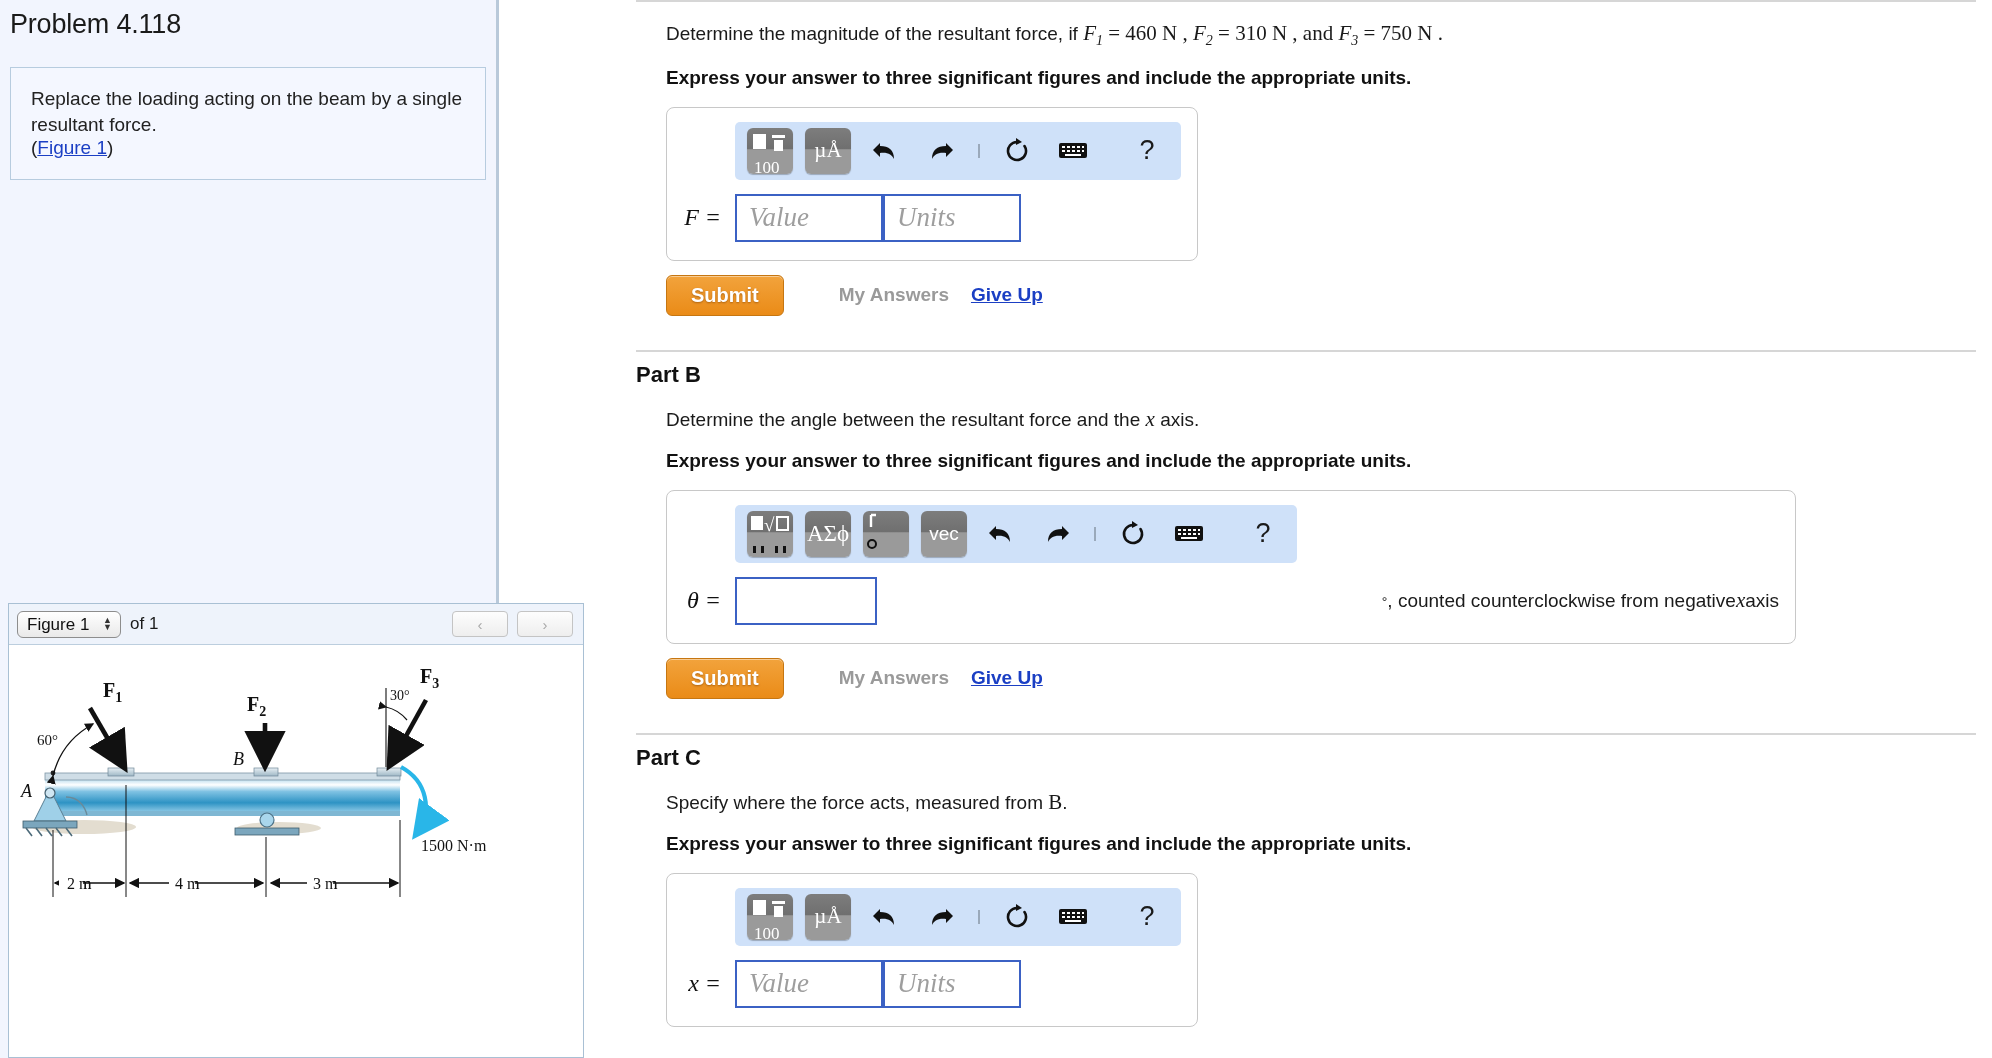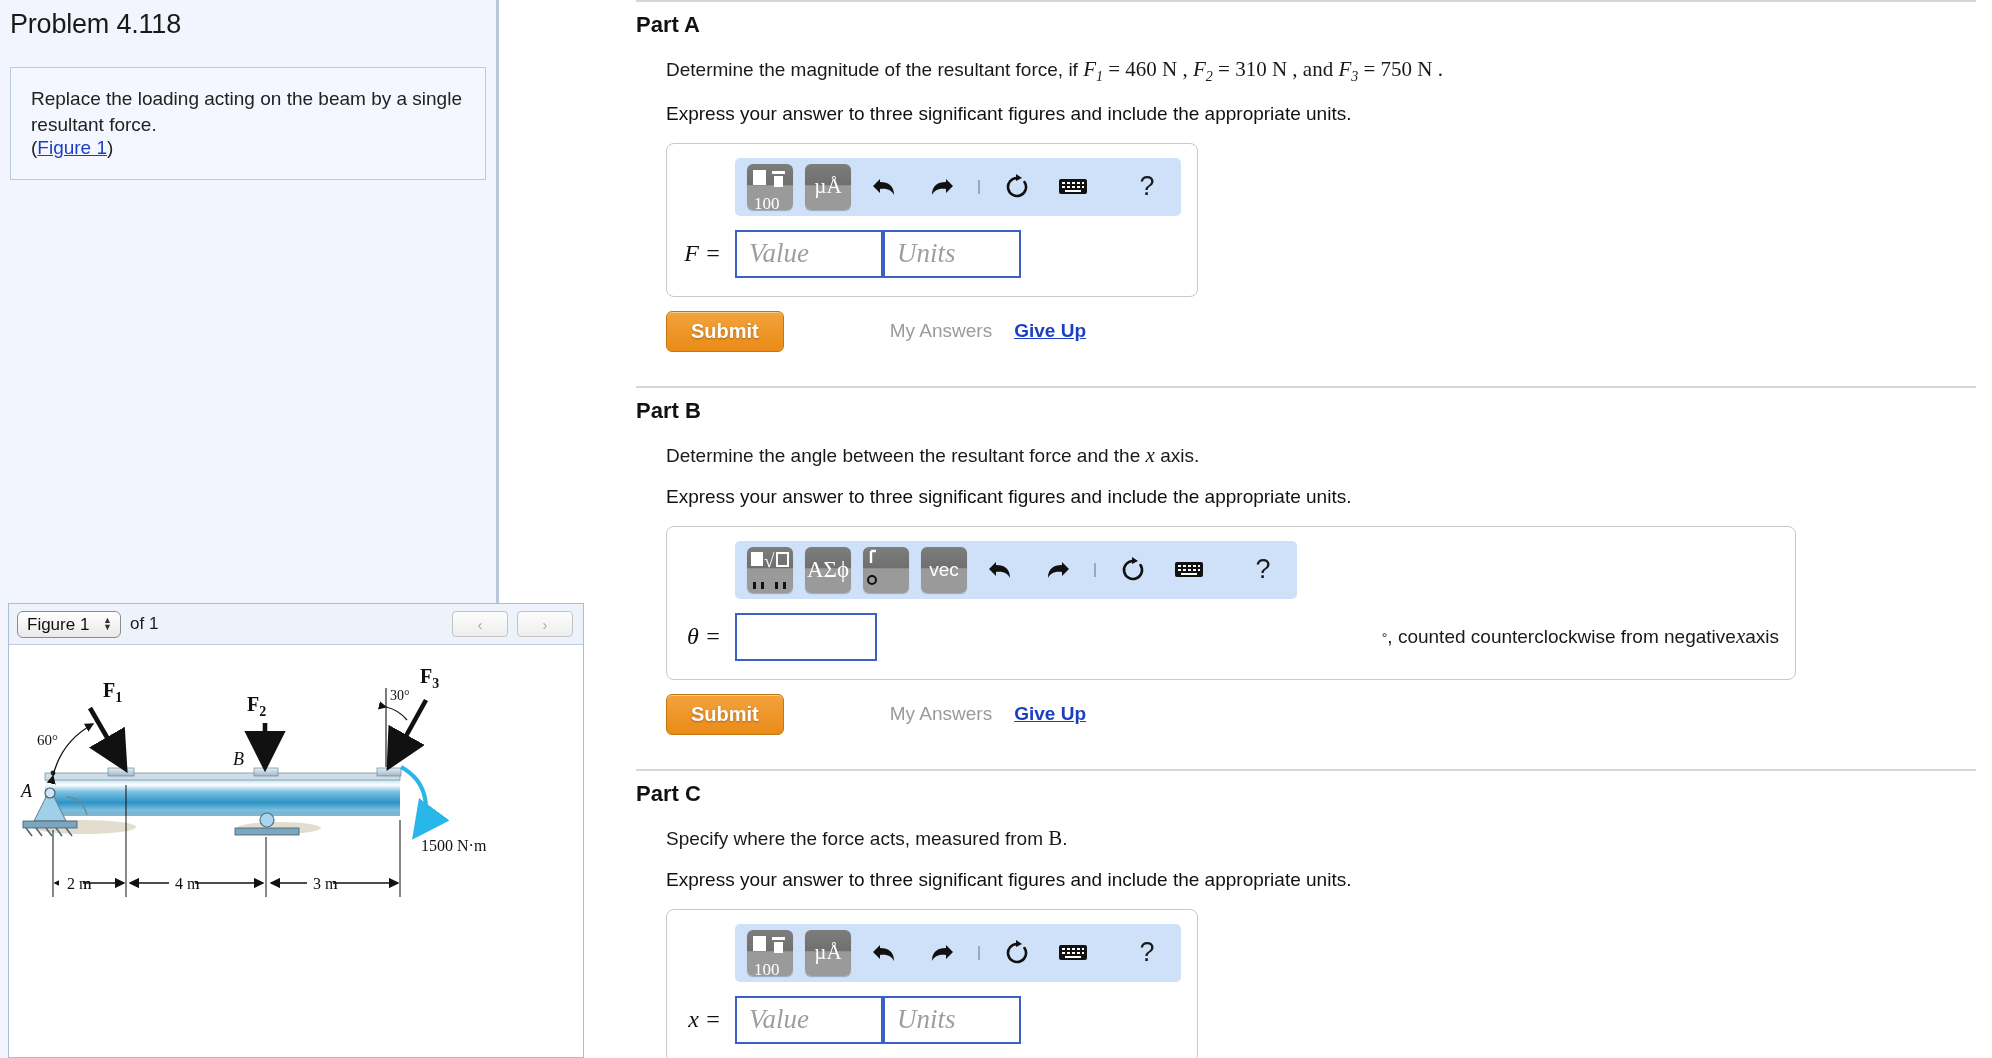--- a/index.html
+++ b/index.html
@@ -87,21 +87,21 @@
     margin: 0 0 0 38px; width: 1340px;
   }
   .part-heading {
     font-size: 22px; font-weight: bold; color: #111;
     margin: 10px 0 0 38px;
   }
   .part-question {
     font-size: 19px; color: #1a1a1a; margin: 19px 12px 0 68px;
   }
   .part-instruction {
-    font-size: 19px; color: #111; font-weight: normal; margin: 18px 0 0 68px;
+    font-size: 19px; color: #111; font-weight: bold; margin: 18px 0 0 68px;
   }
   .mathvar { font-family: "Liberation Serif", serif; font-style: italic; font-size: 21px; }
   .mathvar-up { font-family: "Liberation Serif", serif; font-style: normal; font-size: 21px; }
   .mathsub { font-size: 14px; vertical-align: sub; font-style: italic;
              font-family: "Liberation Serif", serif; }
 
   
   .answer-box {
     margin: 18px 0 0 68px;
     border: 1px solid #c8c8c8; border-radius: 8px;
@@ -159,21 +159,21 @@
   .deg-sym { font-size: 14px; vertical-align: super; }
 
   .submit-row { display: flex; align-items: center; margin: 14px 0 0 68px; }
   .submit-btn {
     background: linear-gradient(#f2a33c, #ea8b17);
     border: 1px solid #c67611; border-radius: 6px;
     color: #fff; font-weight: bold; font-size: 20px;
     padding: 8px 24px; text-shadow: 0 1px 2px rgba(120,60,0,.55);
     box-shadow: inset 0 1px 0 rgba(255,255,255,.45);
   }
-  .my-answers { font-size: 19px; font-weight: normal; color: #9a9a9a; margin-left: 106px; }
+  .my-answers { font-size: 19px; font-weight: bold; color: #9a9a9a; margin-left: 55px; }
   .give-up {
     font-size: 19px; font-weight: bold; color: #1b3fc4;
     text-decoration: underline; margin-left: 22px;
   }
 </style>
 </head>
 <body>
 
 <div id="root">
 
@@ -296,21 +296,20 @@
           <text x="304" y="244" font-family="Liberation Serif, serif" font-size="16" fill="#111">3 m</text>
         </svg>
       </div>
     </div>
   </div>
 
   <div id="right-panel">
 
     <div class="part-section">
       <div class="part-rule"></div>
-      <div class="part-heading">Part A</div>
       <div class="part-question"><span>Determine the magnitude of the resultant force, if </span><span class="mathvar">F</span><span class="mathsub">1</span><span class="mathvar-up"> = 460 N ,  </span><span class="mathvar">F</span><span class="mathsub">2</span><span class="mathvar-up"> = 310 N , and </span><span class="mathvar">F</span><span class="mathsub">3</span><span class="mathvar-up"> = 750 N .</span></div>
       <div class="part-instruction">Express your answer to three significant figures and include the appropriate units.</div>
 
       <div class="answer-box">
         <div class="mathbar">
           <div class="mb-key">
             <svg width="46" height="46" viewBox="0 0 46 46">
               <rect x="6" y="6" width="13" height="15" fill="#fff"></rect>
               <rect x="25" y="7" width="13" height="3" fill="#fff"></rect>
               <rect x="27" y="12" width="9" height="11" fill="#fff"></rect>

